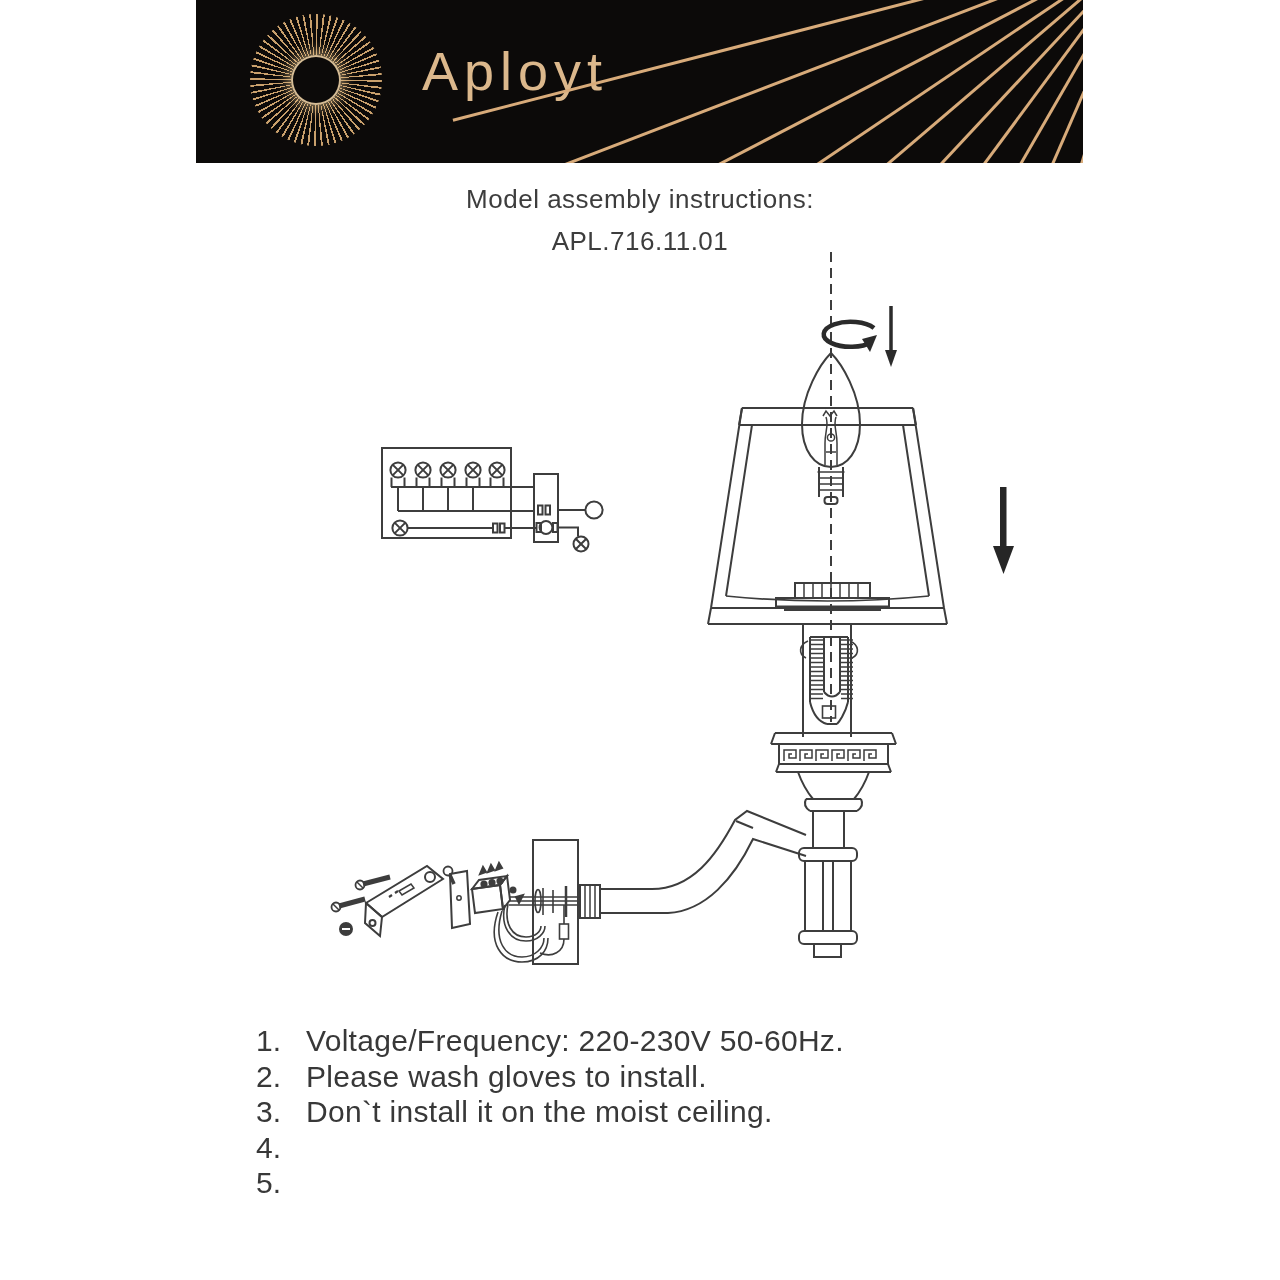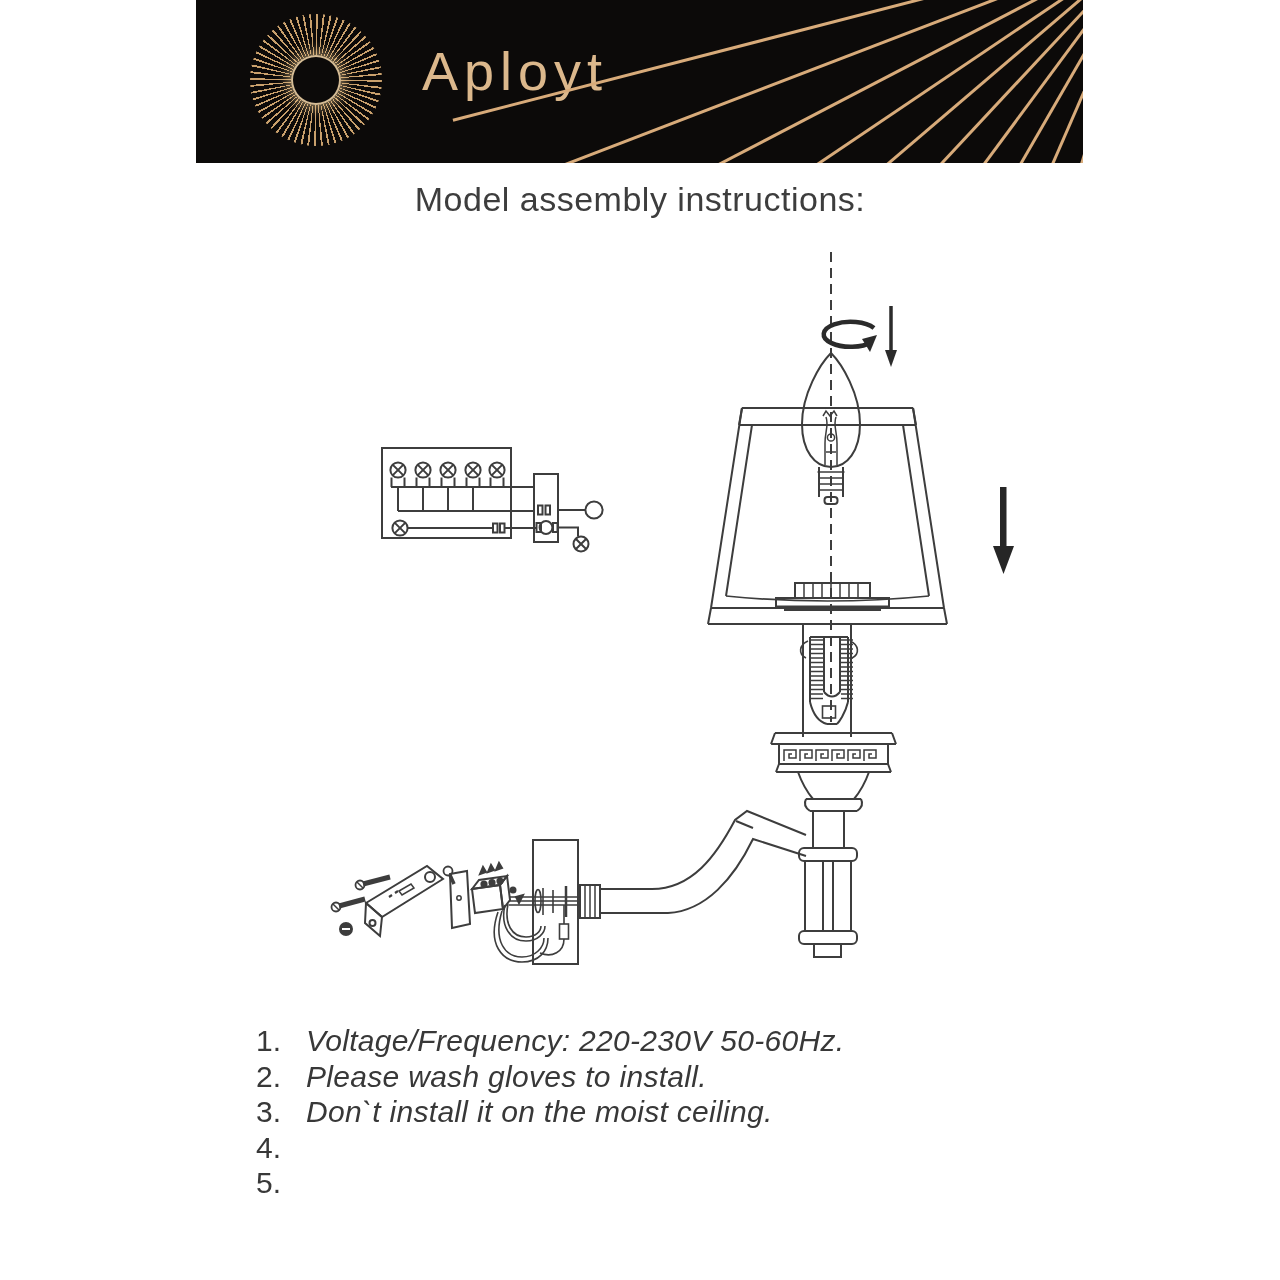--- a/index.html
+++ b/index.html
@@ -9,28 +9,28 @@
   .banner{position:absolute;left:196px;top:0;width:887px;height:163px;background:#0c0a09;overflow:hidden;}
   .sunburst{position:absolute;left:54px;top:14px;width:132px;height:132px;border-radius:50%;
             background:repeating-conic-gradient(#c9a06c 0deg 1.7deg, rgba(0,0,0,0) 1.7deg 6deg);}
   .sunburst::before{content:"";position:absolute;inset:41px;border-radius:50%;background:#0c0a09;
             box-shadow:0 0 12px 4px rgba(240,205,150,.55), inset 0 0 0 2px rgba(248,219,173,.85);}
   .brand{position:absolute;left:226px;top:44px;font-size:54px;line-height:54px;font-weight:400;
          letter-spacing:6px;color:#dcb88c;}
   .fan{position:absolute;left:0;top:0;width:887px;height:163px;}
   
   .title-block{position:absolute;left:0;top:178px;width:1280px;text-align:center;
-               font-size:34px;line-height:42px;color:#3d3d3d;letter-spacing:.5px;}
+               font-size:26px;line-height:42px;color:#3d3d3d;letter-spacing:.5px;}
   
   .diagram{position:absolute;left:0;top:0;width:1280px;height:1280px;}
   
   .instructions{position:absolute;left:0;top:1023px;width:1280px;font-size:30px;line-height:35.5px;color:#383838;}
   .inst-row{display:flex;}
   .inst-num{width:50px;margin-left:256px;flex:0 0 auto;}
-  .inst-text{flex:1 1 auto;letter-spacing:.3px;font-style:italic;}
+  .inst-text{flex:1 1 auto;letter-spacing:.3px;}
 </style>
 </head>
 <body>
 
 <div class="page">
 
   <div class="banner">
     <div class="sunburst"></div>
     <div class="brand">Aployt</div>
     <svg class="fan" viewBox="0 0 887 163">
@@ -46,20 +46,21 @@
         <line x1="954" y1="-60" x2="954" y2="660" transform="rotate(56 954 -60)"></line>
         <line x1="954" y1="-60" x2="954" y2="660" transform="rotate(62.5 954 -60)"></line>
         <line x1="954" y1="-60" x2="954" y2="660" transform="rotate(69 954 -60)"></line>
         <line x1="954" y1="-60" x2="954" y2="660" transform="rotate(75.5 954 -60)"></line>
       </g>
     </svg>
   </div>
 
   <div class="title-block">
     <div>Model assembly instructions:</div>
+    <div>APL.716.11.01</div>
   </div>
 
   <svg class="diagram" viewBox="0 0 1280 1280">
 
     <g fill="none" stroke="#3d3d3d" stroke-width="2">
       <rect x="382" y="448" width="129" height="90"></rect>
 
       <g>
         <circle cx="398" cy="470" r="7.6"></circle>
           <path d="M392.6 464.6 L403.4 475.4 M403.4 464.6 L392.6 475.4"></path>

